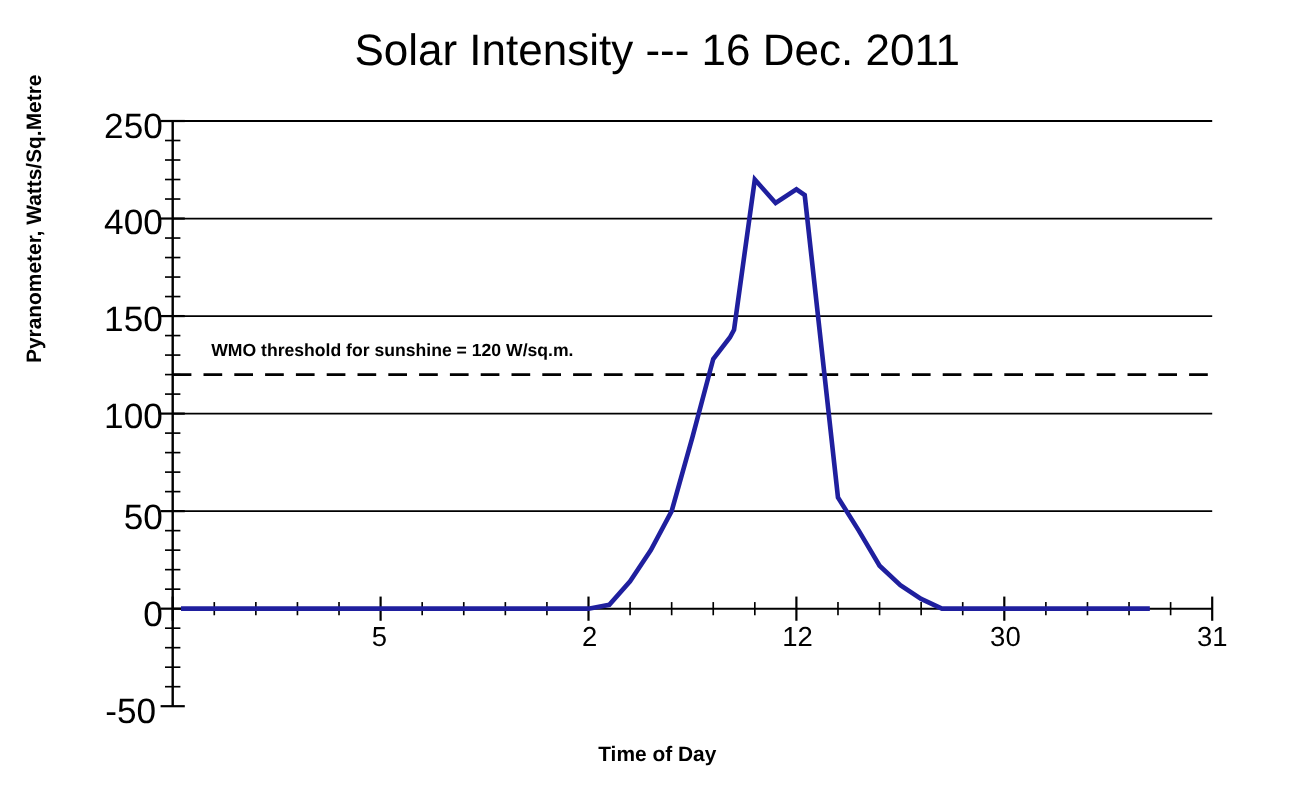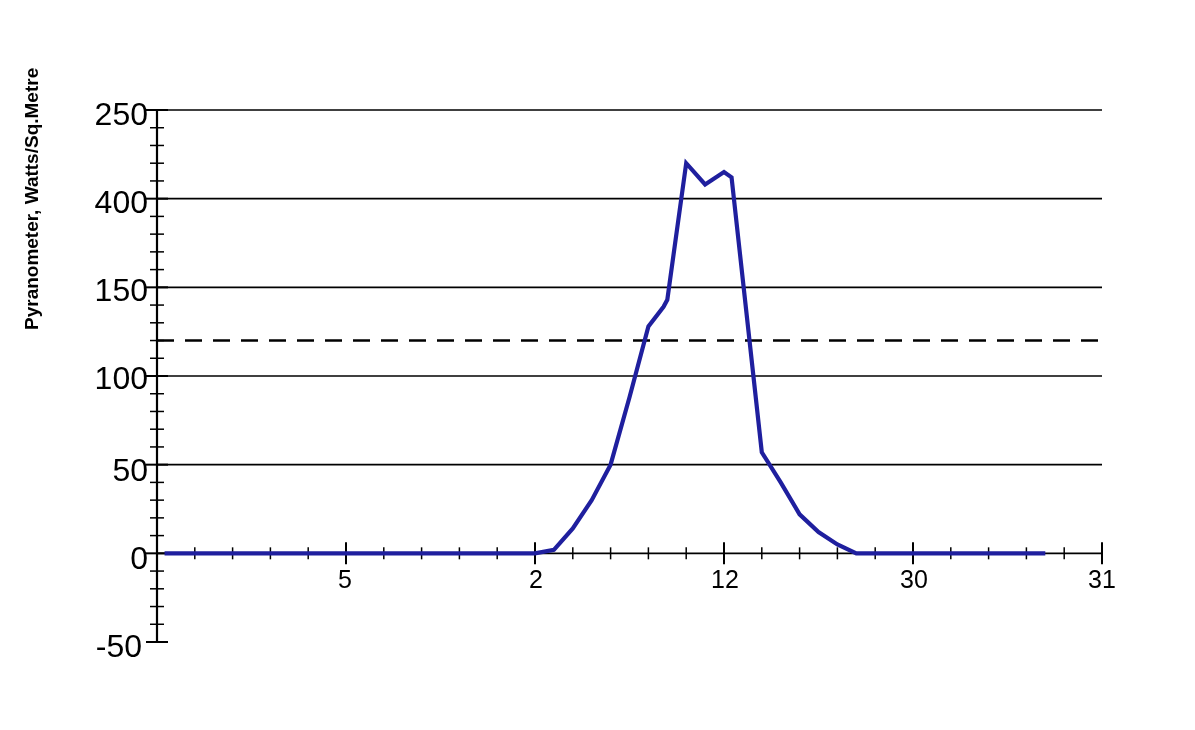--- a/index.html
+++ b/index.html
@@ -92,38 +92,41 @@
     font-weight: bold;
     color: #000000;
     white-space: nowrap;
   }
 </style>
 </head>
 <body>
 
 <div id="figure">
 
+  <div id="chart-title">Solar Intensity --- 16 Dec. 2011</div>
 
   <div id="ylabel">Pyranometer, Watts/Sq.Metre</div>
 
+  <div id="xlabel">Time of Day</div>
 
   <div class="ytick-label" style="left:60px; top:96px;">250</div>
   <div class="ytick-label" style="left:60px; top:184px;">400</div>
   <div class="ytick-label" style="left:60px; top:272px;">150</div>
   <div class="ytick-label" style="left:60px; top:360px;">100</div>
   <div class="ytick-label" style="left:60px; top:452px;">50</div>
   <div class="ytick-label" style="left:60px; top:540px;">0</div>
   <div class="ytick-label" style="left:54px; top:628px;">-50</div>
 
   <div class="xtick-label" style="left:315px; top:565px;">5</div>
   <div class="xtick-label" style="left:506px; top:565px;">2</div>
   <div class="xtick-label" style="left:695px; top:565px;">12</div>
   <div class="xtick-label" style="left:884px; top:565px;">30</div>
   <div class="xtick-label" style="left:1072px; top:565px;">31</div>
 
+  <div id="threshold-note">WMO threshold for sunshine = 120 W/sq.m.</div>
 
   <svg id="plot-svg" width="1195" height="730">
 
     <g id="gridlines">
         <line x1="157" y1="464.6666666666667" x2="1102" y2="464.6666666666667" stroke="#000000" stroke-width="1.6"></line>
         <line x1="157" y1="376" x2="1102" y2="376" stroke="#000000" stroke-width="1.6"></line>
         <line x1="157" y1="287.33333333333337" x2="1102" y2="287.33333333333337" stroke="#000000" stroke-width="1.6"></line>
         <line x1="157" y1="198.66666666666663" x2="1102" y2="198.66666666666663" stroke="#000000" stroke-width="1.6"></line>
         <line x1="157" y1="110" x2="1102" y2="110" stroke="#000000" stroke-width="1.6"></line>
       </g>

